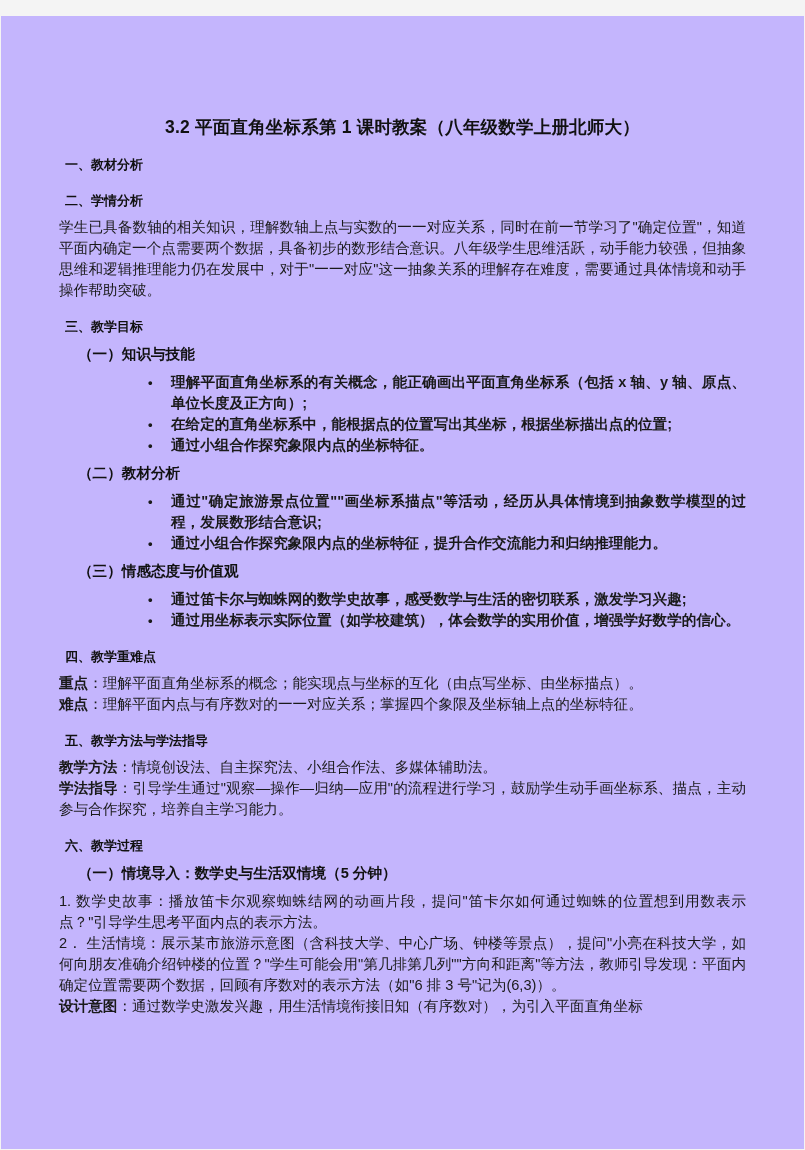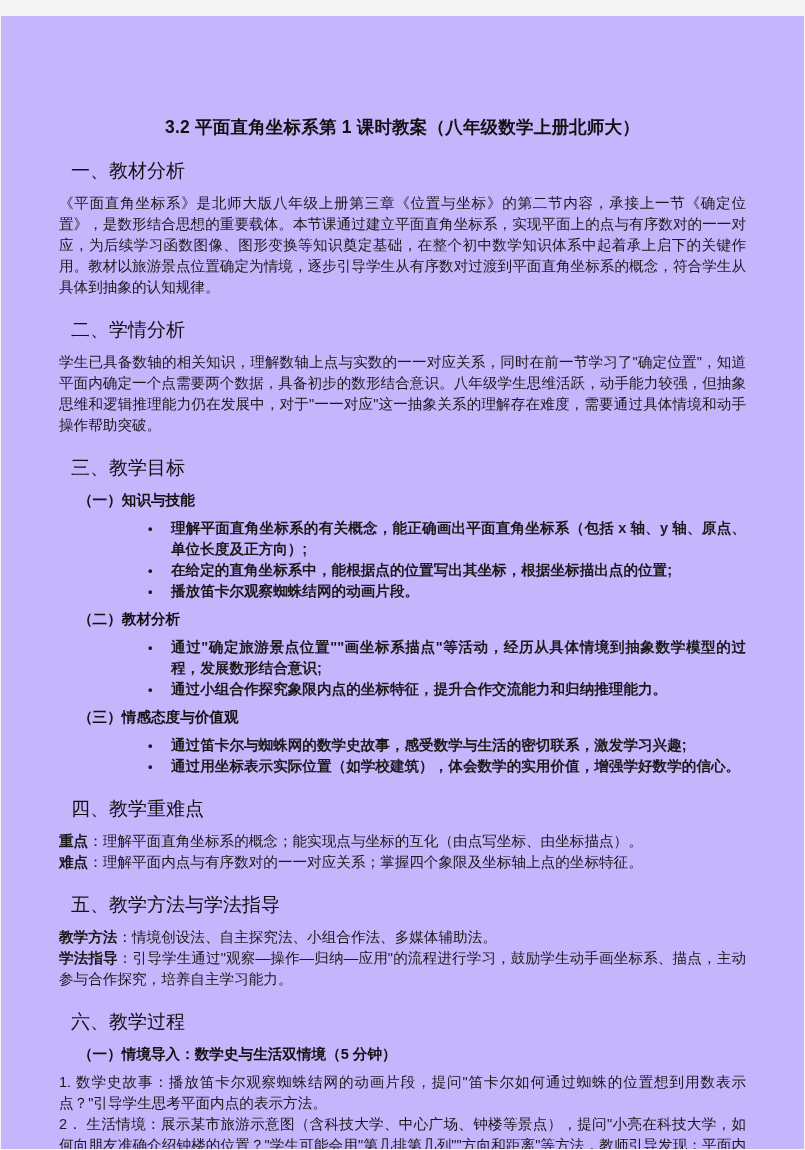--- a/index.html
+++ b/index.html
@@ -30,24 +30,24 @@
     text-align: center;
     font-weight: bold;
     font-size: 17.5px;
     color: #111;
     margin: 0;
     padding-top: 99px;
     letter-spacing: 0.2px;
     line-height: 24px;
   }
   .h-section {
-    font-weight: normal;
-    font-size: 19px;
+    font-weight: bold;
+    font-size: 13px;
     color: #111;
-    margin: 12px;
+    margin: 6px;
     padding-top: 9px;
     line-height: 21px;
   }
   .h-sub {
     font-weight: bold;
     font-size: 14.6px;
     color: #111;
     margin: 7px;
     padding-left: 12px;
     line-height: 21px;
@@ -92,32 +92,31 @@
 </style>
 </head>
 <body>
 
 <div class="page">
   <div class="inner">
 
     <div class="doc-title">3.2 平面直角坐标系第 1 课时教案（八年级数学上册北师大）</div>
 
     <div class="h-section">一、教材分析</div>
-    <div class="para">《平面直角坐标系》是北师大版八年级上册第三章《位置与坐标》的第二节内容，承接上一节《确定位置》，是数形结合思想的重要载体。本节课通过建立平面直角坐标系，实现平面上的点与有序数对的一一对应，为后续学习函数图像、图形变换等知识奠定基础，在整个初中数学知识体系中起着承上启下的关键作用。教材以旅游景点位置确定为情境，逐步引导学生从有序数对过渡到平面直角坐标系的概念，符合学生从具体到抽象的认知规律。</div>
 
     <div class="h-section">二、学情分析</div>
     <div class="para">学生已具备数轴的相关知识，理解数轴上点与实数的一一对应关系，同时在前一节学习了"确定位置"，知道平面内确定一个点需要两个数据，具备初步的数形结合意识。八年级学生思维活跃，动手能力较强，但抽象思维和逻辑推理能力仍在发展中，对于"一一对应"这一抽象关系的理解存在难度，需要通过具体情境和动手操作帮助突破。</div>
 
     <div class="h-section">三、教学目标</div>
 
     <div class="h-sub">（一）知识与技能</div>
     <ul class="bullets">
       <li>理解平面直角坐标系的有关概念，能正确画出平面直角坐标系（包括 x 轴、y 轴、原点、单位长度及正方向）;</li>
       <li>在给定的直角坐标系中，能根据点的位置写出其坐标，根据坐标描出点的位置;</li>
-      <li>播放笛卡尔观察蜘蛛结网的动画片段。</li>
+      <li>通过小组合作探究象限内点的坐标特征。</li>
     </ul>
 
     <div class="h-sub">（二）教材分析</div>
     <ul class="bullets">
       <li>通过"确定旅游景点位置""画坐标系描点"等活动，经历从具体情境到抽象数学模型的过程，发展数形结合意识;</li>
       <li>通过小组合作探究象限内点的坐标特征，提升合作交流能力和归纳推理能力。</li>
     </ul>
 
     <div class="h-sub">（三）情感态度与价值观</div>
     <ul class="bullets">

